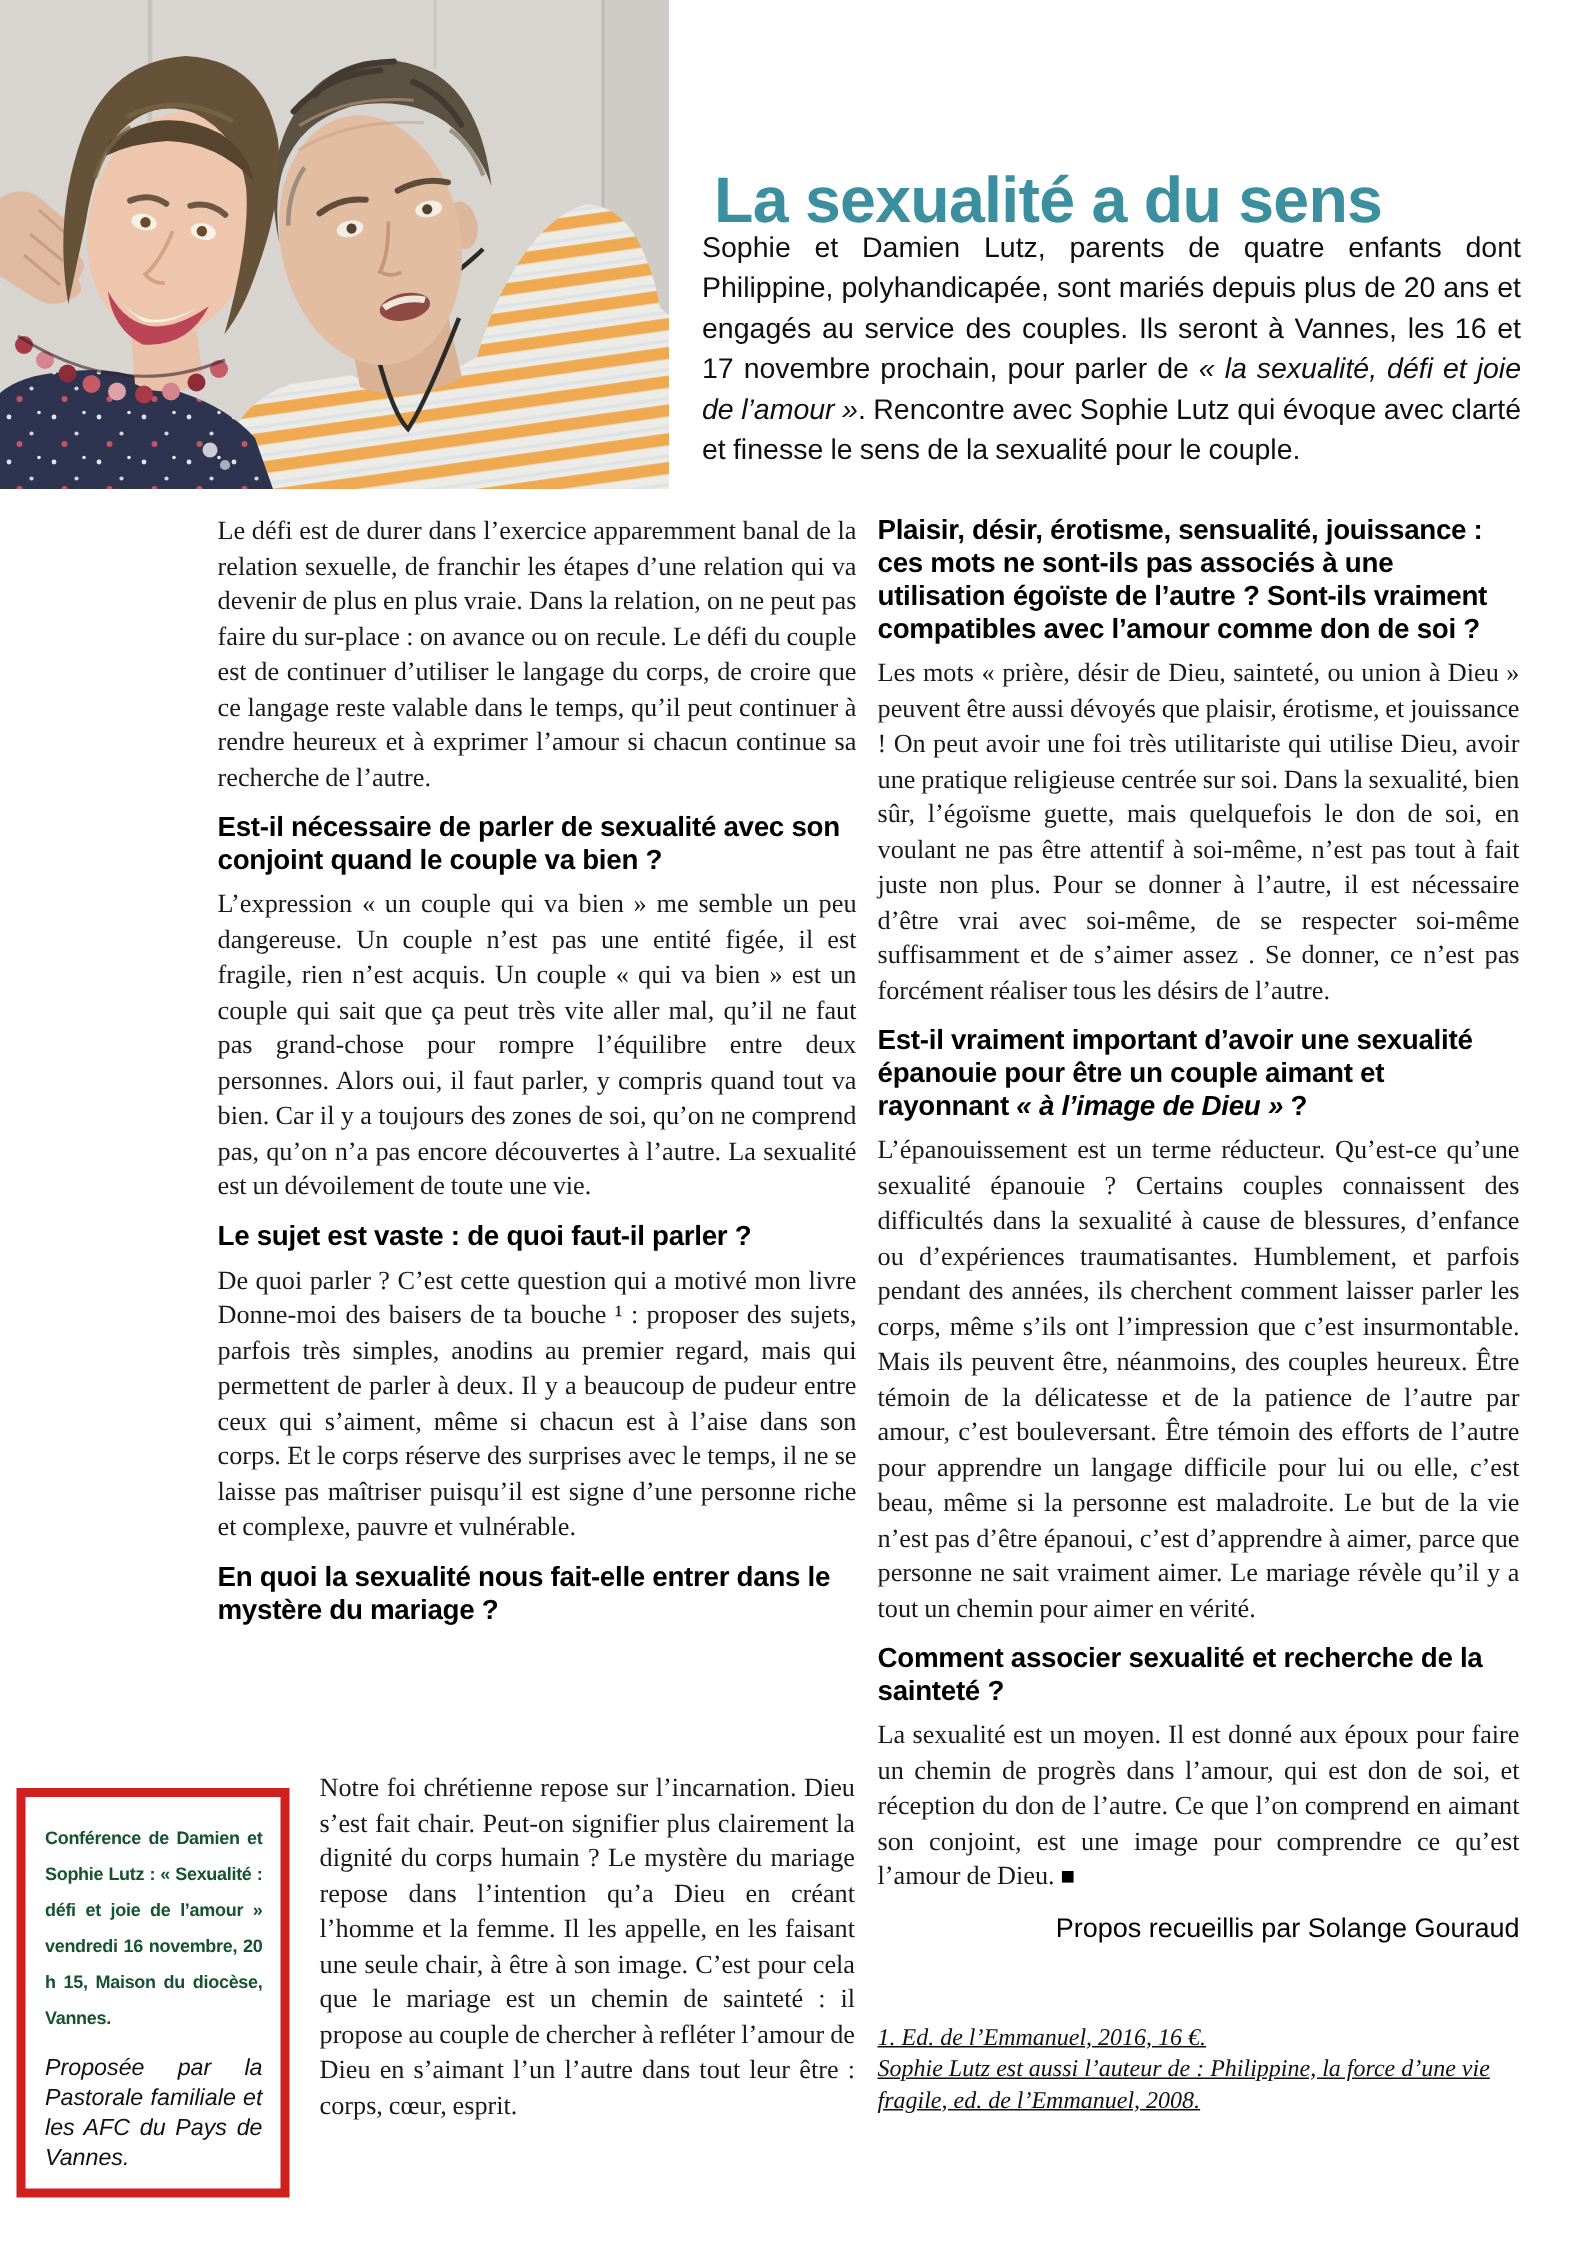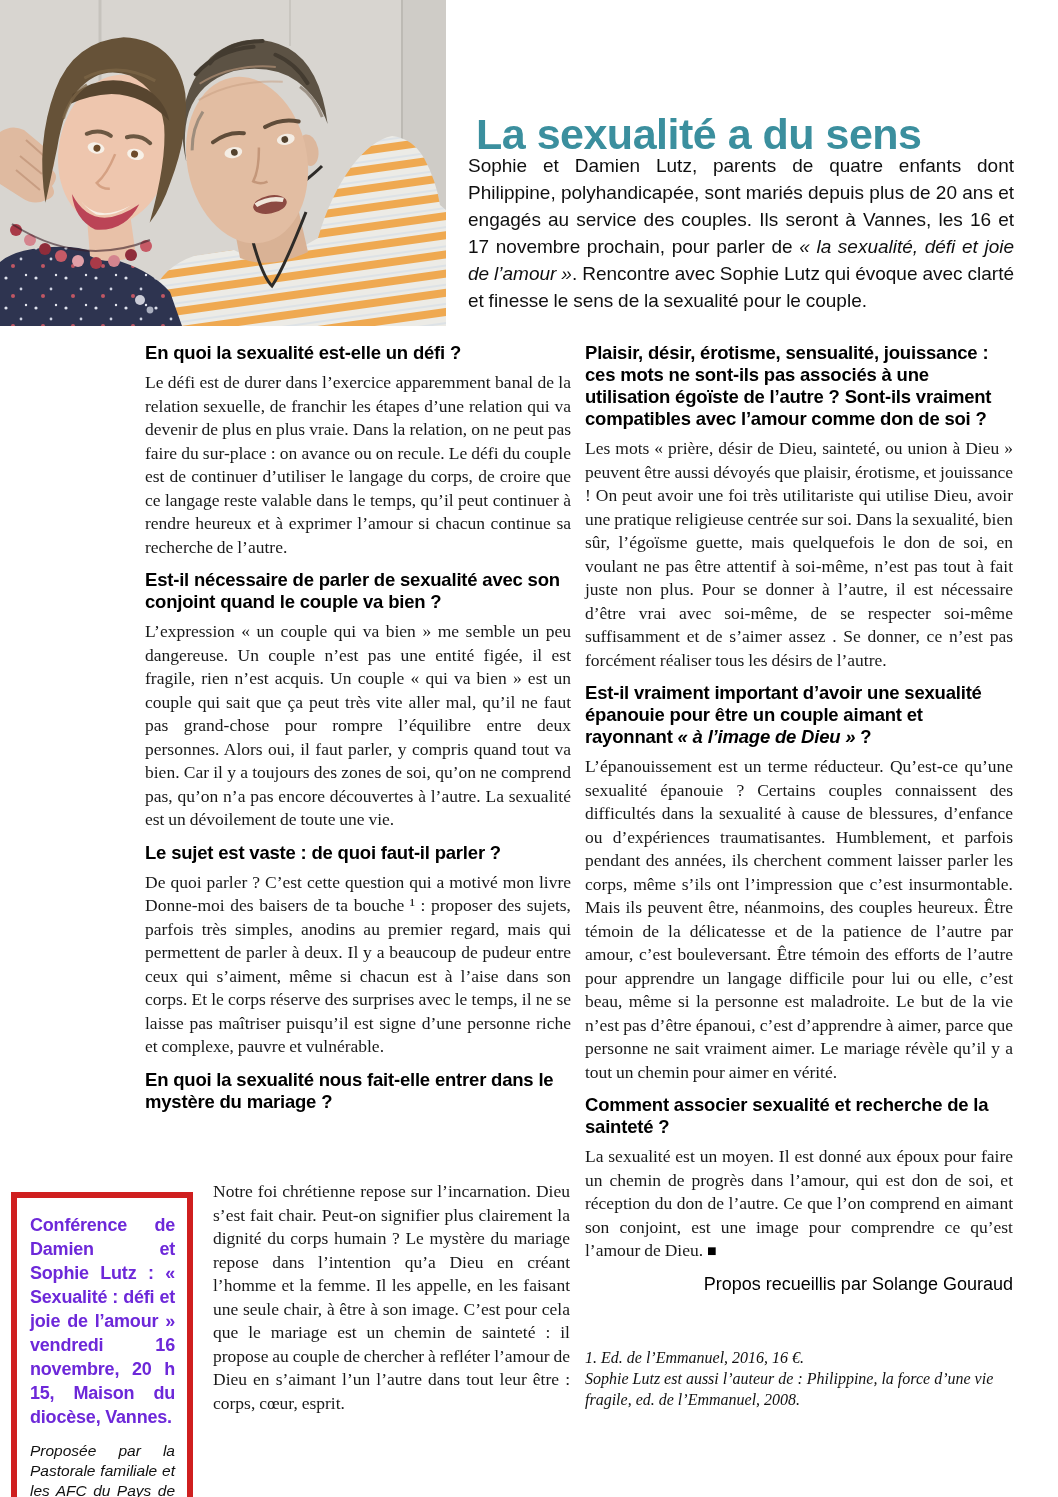--- a/index.html
+++ b/index.html
@@ -19,27 +19,27 @@
   .q{font-family:"Liberation Sans",sans-serif;font-weight:bold;font-size:18.5px;
      line-height:22px;color:#000;margin:6px 0 7px;letter-spacing:-0.2px;}
   .col .q:first-child{margin-top:0;}
   .q .qit{font-style:italic;}
   .a{font-size:17.5px;line-height:23.5px;text-align:justify;margin:0 0 10px;
      word-spacing:-0.5px;}
   .a .it{}
   .a-wrap{position:absolute;left:213px;top:1180px;width:357px;margin:0;}
   .conference-box{position:absolute;left:11px;top:1192px;width:182px;box-sizing:border-box;
      border:6px solid #cf1f1f;background:#fff;padding:15px 12px 10px 13px;}
-  .box-main{font-family:"Liberation Sans",sans-serif;font-weight:bold;font-size:18px;
-     line-height:24px;text-align:justify;margin:0 0 12px;color:#6d28d9;letter-spacing:-0.2px;}
+  .box-main{font-family:"Liberation Sans",sans-serif;font-weight:bold;font-size:12px;
+     line-height:24px;text-align:justify;margin:0 0 12px;color:#14532d;letter-spacing:-0.2px;}
   .box-note{font-family:"Liberation Sans",sans-serif;font-style:italic;font-size:15.5px;
      line-height:20px;text-align:justify;margin:0;color:#111;}
   .byline{font-family:"Liberation Sans",sans-serif;font-weight:normal;font-size:18px;
      line-height:22px;text-align:right;margin:8px 0 0;color:#000;}
-  .footnote{font-style:italic;font-size:16px;line-height:21px;margin-top:52px;color:#111;}
+  .footnote{font-style:italic;font-size:16px;line-height:21px;margin-top:52px;color:#111;text-decoration:underline;}
   .endmark{font-style:normal;font-size:16px;color:#000;}
 </style>
 </head>
 <body>
 
 <div class="page">
 
   <div class="photo">
     <svg width="446" height="326" viewBox="0 0 446 326" xmlns="http://www.w3.org/2000/svg">
       <defs>
@@ -123,21 +123,20 @@
         <path d="M90 205 Q112 226 142 201 Q128 216 110 217 Q98 213 90 205 Z" fill="#f7f0e5"></path>
       </g>
     </svg>
   </div>
 
   <h1 class="title">La sexualité a du sens</h1>
 
   <p class="intro"><span>Sophie et Damien Lutz, parents de quatre enfants dont Philippine, polyhandicapée, sont mariés depuis plus de 20 ans et engagés au service des couples. Ils seront à Vannes, les 16 et 17 novembre prochain, pour parler de </span><span class="it">« la sexualité, défi et joie de l’amour »</span><span>. Rencontre avec Sophie Lutz qui évoque avec clarté et finesse le sens de la sexualité pour le couple.</span></p>
 
   <div class="col col-left">
-    <h2 class="q">En quoi la sexualité est-elle un défi ?</h2>
     <p class="a">Le défi est de durer dans l’exercice apparemment banal de la relation sexuelle, de franchir les étapes d’une relation qui va devenir de plus en plus vraie. Dans la relation, on ne peut pas faire du sur-place : on avance ou on recule. Le défi du couple est de continuer d’utiliser le langage du corps, de croire que ce langage reste valable dans le temps, qu’il peut continuer à rendre heureux et à exprimer l’amour si chacun continue sa recherche de l’autre.</p>
     <h2 class="q">Est-il nécessaire de parler de sexualité avec son conjoint quand le couple va bien ?</h2>
     <p class="a"><span>L’expression </span><span class="it">« un couple qui va bien »</span><span> me semble un peu dangereuse. Un couple n’est pas une entité figée, il est fragile, rien n’est acquis. Un couple </span><span class="it">« qui va bien »</span><span> est un couple qui sait que ça peut très vite aller mal, qu’il ne faut pas grand-chose pour rompre l’équilibre entre deux personnes. Alors oui, il faut parler, y compris quand tout va bien. Car il y a toujours des zones de soi, qu’on ne comprend pas, qu’on n’a pas encore découvertes à l’autre. La sexualité est un dévoilement de toute une vie.</span></p>
     <h2 class="q">Le sujet est vaste : de quoi faut-il parler ?</h2>
     <p class="a"><span>De quoi parler ? C’est cette question qui a motivé mon livre </span><span class="it">Donne-moi des baisers de ta bouche ¹</span><span> : proposer des sujets, parfois très simples, anodins au premier regard, mais qui permettent de parler à deux. Il y a beaucoup de pudeur entre ceux qui s’aiment, même si chacun est à l’aise dans son corps. Et le corps réserve des surprises avec le temps, il ne se laisse pas maîtriser puisqu’il est signe d’une personne riche et complexe, pauvre et vulnérable.</span></p>
     <h2 class="q">En quoi la sexualité nous fait-elle entrer dans le mystère du mariage ?</h2>
   </div>
 
   <p class="a a-wrap">Notre foi chrétienne repose sur l’incarnation. Dieu s’est fait chair. Peut-on signifier plus clairement la dignité du corps humain ? Le mystère du mariage repose dans l’intention qu’a Dieu en créant l’homme et la femme. Il les appelle, en les faisant une seule chair, à être à son image. C’est pour cela que le mariage est un chemin de sainteté : il propose au couple de chercher à refléter l’amour de Dieu en s’aimant l’un l’autre dans tout leur être : corps, cœur, esprit.</p>
 

